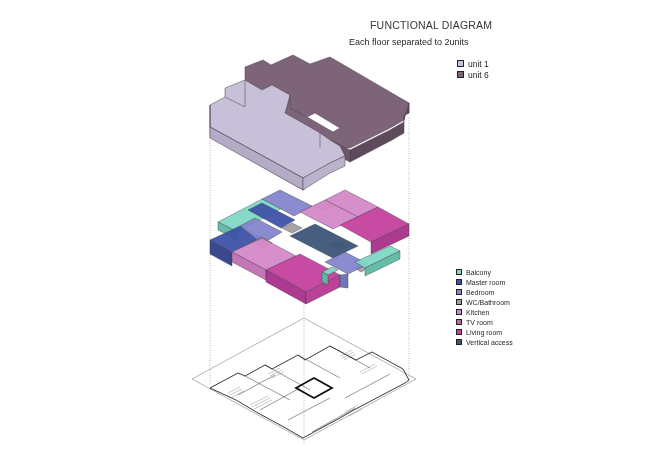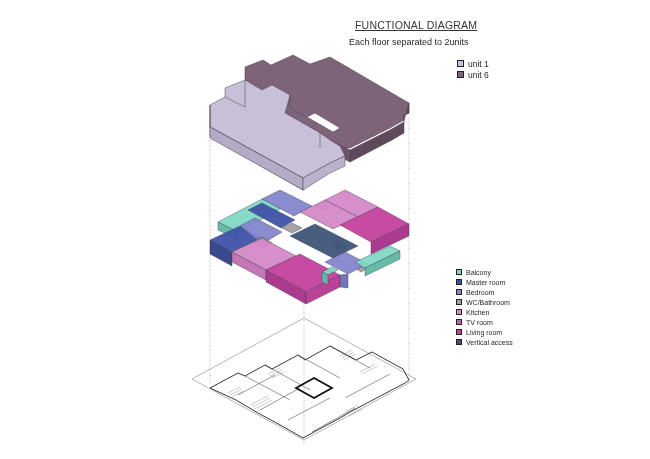--- a/index.html
+++ b/index.html
@@ -1,18 +1,18 @@
 <!DOCTYPE html>
 <html><head>
   <meta charset="utf-8">
   <style>
     html, body { margin: 0; padding: 0; background: #ffffff; }
     body { width: 650px; height: 459px; position: relative; overflow: hidden;
            font-family: "Liberation Sans", "DejaVu Sans", sans-serif; color: #231f20; }
-    .title { position: absolute; left: 355px; top: 19px; font-size: 10.5px; letter-spacing: 0.2px; color: #3a3637; text-decoration: underline; }
+    .title { position: absolute; left: 370px; top: 19px; font-size: 10.5px; letter-spacing: 0.2px; color: #3a3637; }
     .subtitle { position: absolute; left: 349px; top: 37px; font-size: 9px; color: #231f20; text-align: right; }
     .legend { position: absolute; font-size: 7px; color: #231f20; }
     .legend .item { display: flex; align-items: center; height: 10px; }
     .legend .sw { width: 6px; height: 6px; border: 1px solid #222; margin-right: 4px; box-sizing: border-box; }
     .unit-legend { left: 457px; top: 58px; font-size: 8.5px; }
     .unit-legend .item { height: 11px; text-align: center; }
     .unit-legend .sw { width: 7px; height: 7px; }
     .room-legend { left: 456px; top: 267px; }
     svg#diagram { position: absolute; left: 0; top: 0; }
   </style>

